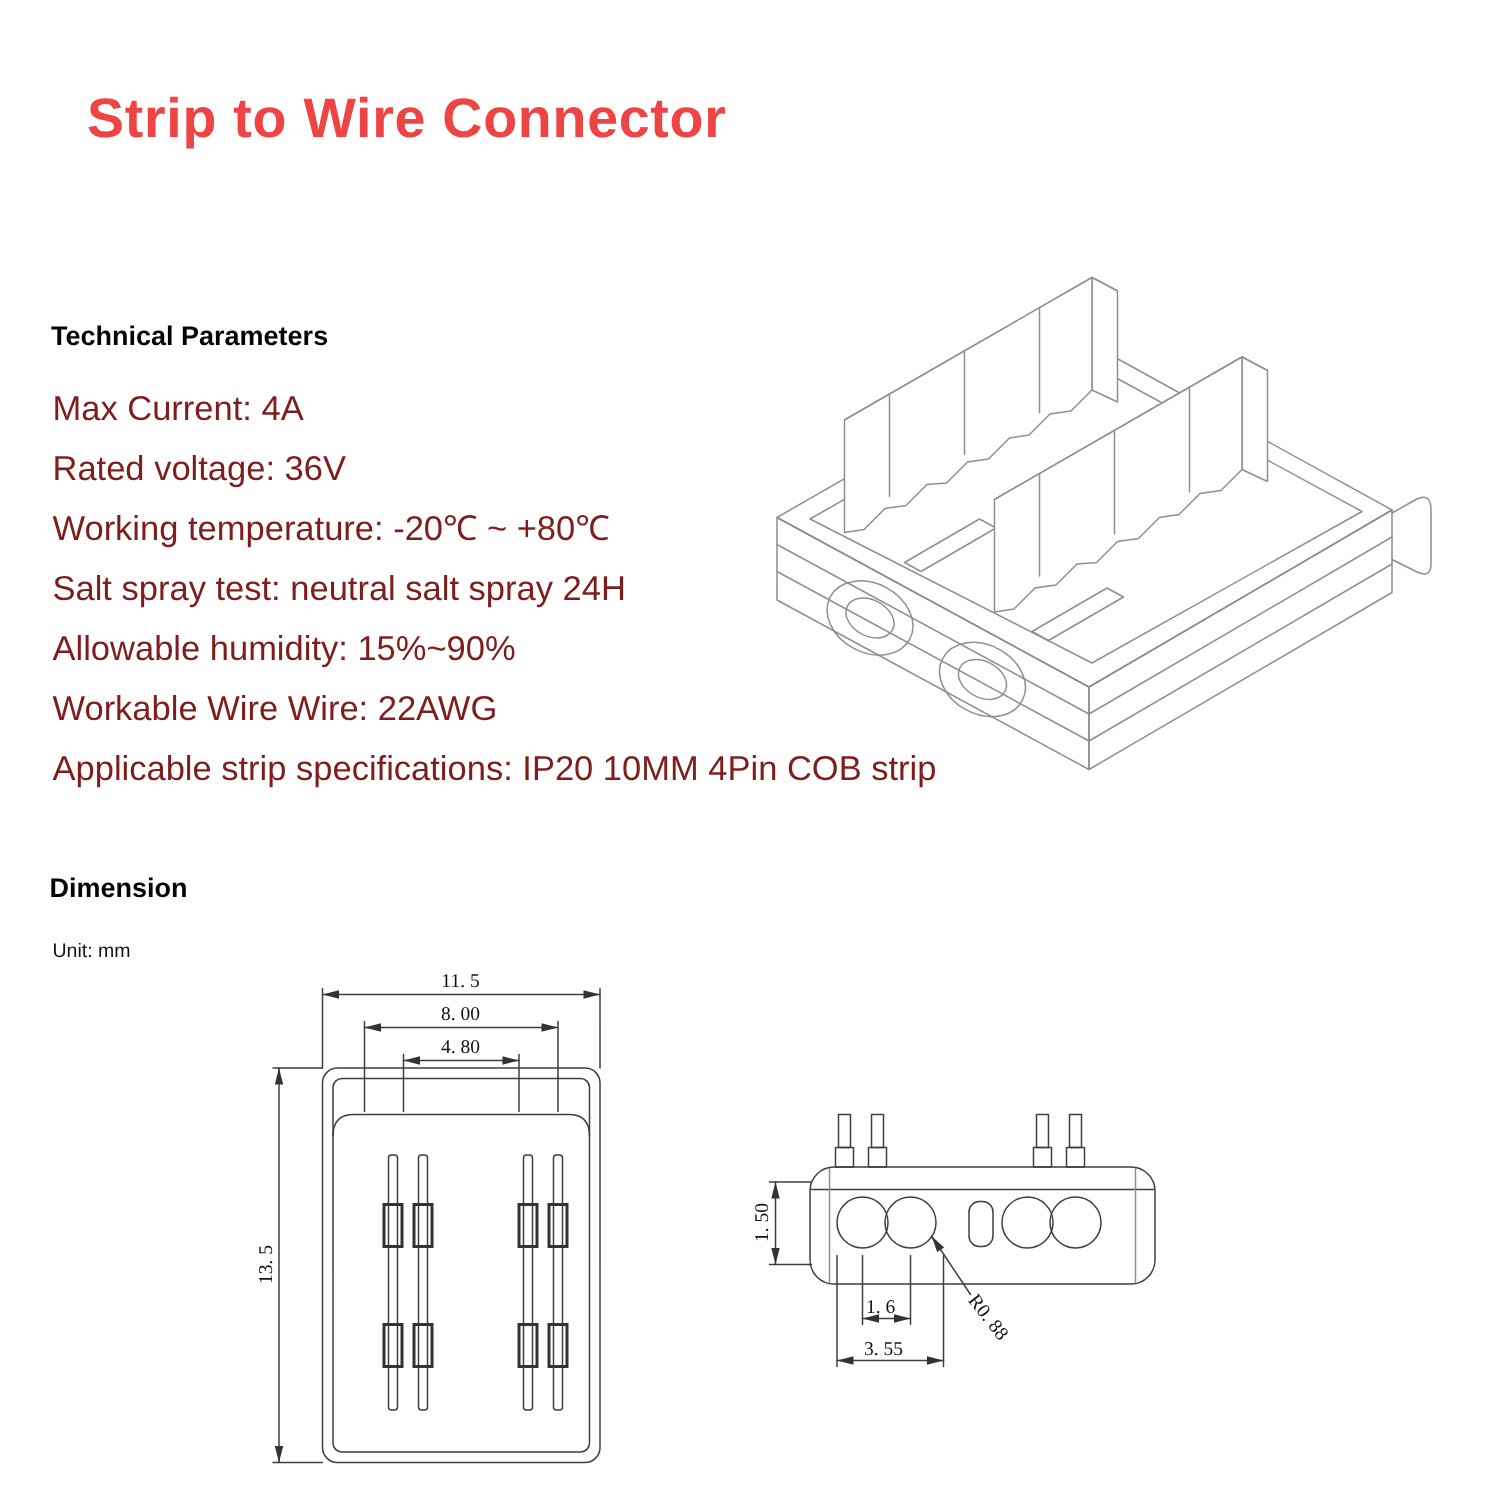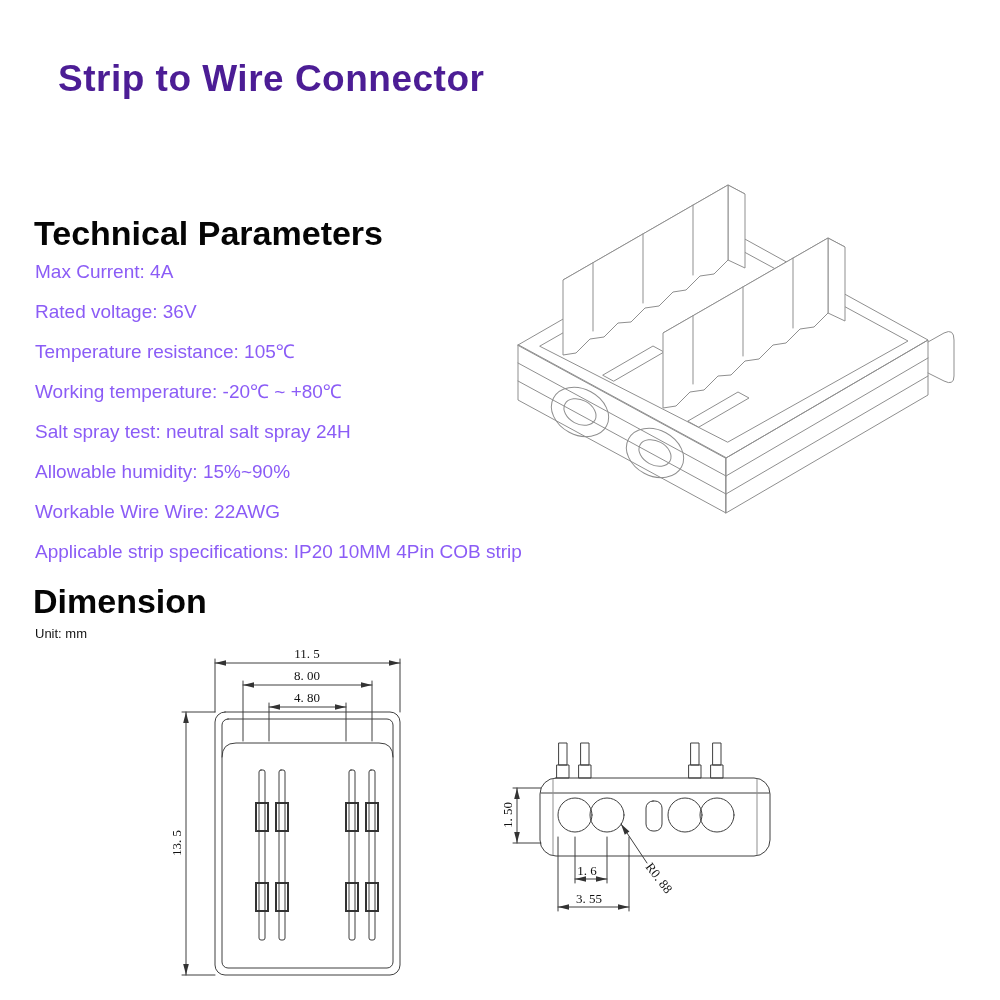--- a/index.html
+++ b/index.html
@@ -1,25 +1,25 @@
 <!DOCTYPE html>
 <html><head>
 <meta charset="utf-8">
 <style>
   * { margin:0; padding:0; box-sizing:border-box; }
   html,body { background:#fff; }
   body { font-family:"Liberation Sans", sans-serif; color:#000; }
   .page { position:relative; width:1000px; height:1000px; background:#fff; overflow:hidden; }
 
-  .title { position:absolute; left:58px; top:58px; font-size:37px; font-weight:700; letter-spacing:.5px; color:#4c1d95; }
+  .title { position:absolute; left:58px; top:58px; font-size:37px; font-weight:700; letter-spacing:.5px; color:#ef4444; }
   .badge { position:absolute; left:76px; top:142px; background:#3a2c22; color:#fff; font-size:27px; font-weight:700; padding:8px 20px; letter-spacing:.5px; }
-  .heading { position:absolute; font-size:34px; font-weight:700; color:#050505; }
+  .heading { position:absolute; font-size:18px; font-weight:700; color:#050505; }
   .h-tech { left:34px; top:214px; }
   .h-dim  { left:33px; top:582px; }
-  .specs { position:absolute; left:35px; top:252px; font-size:19px; color:#8b5cf6; }
+  .specs { position:absolute; left:35px; top:252px; font-size:23px; color:#7f1d1d; }
   .spec-line { height:40px; line-height:40px; white-space:nowrap; }
   .unit { position:absolute; left:35px; top:626px; font-size:13px; color:#141414; }
 
   svg { position:absolute; }
   .ln  { stroke:#3f3f3f; fill:none; stroke-width:1; stroke-linejoin:round; stroke-linecap:round; }
   .lnl { stroke:#8f8f8f; fill:none; stroke-width:1; stroke-linejoin:round; stroke-linecap:round; }
   .wfill { stroke:#8f8f8f; fill:#ffffff; stroke-width:1; stroke-linejoin:round; }
   .pad { stroke:#333; fill:none; stroke-width:2; }
   .dim-text { font-family:"Liberation Serif", serif; font-size:13px; fill:#111; }
 </style>
@@ -29,21 +29,20 @@
 <div class="page">
 
   <h1 class="title">Strip to Wire Connector</h1>
 
 
   <h2 class="heading h-tech">Technical Parameters</h2>
 
   <div class="specs">
     <div class="spec-line">Max Current: 4A</div>
     <div class="spec-line">Rated voltage: 36V</div>
-    <div class="spec-line">Temperature resistance: 105℃</div>
     <div class="spec-line">Working temperature: -20℃ ~ +80℃</div>
     <div class="spec-line">Salt spray test: neutral salt spray 24H</div>
     <div class="spec-line">Allowable humidity: 15%~90%</div>
     <div class="spec-line">Workable Wire Wire: 22AWG</div>
     <div class="spec-line">Applicable strip specifications: IP20 10MM 4Pin COB strip</div>
   </div>
 
   <h2 class="heading h-dim">Dimension</h2>
   <div class="unit">Unit: mm</div>
 

